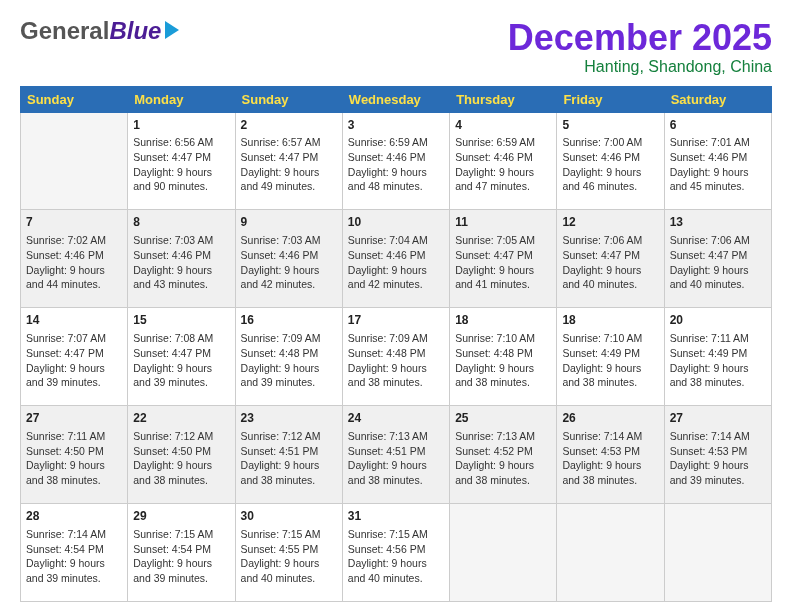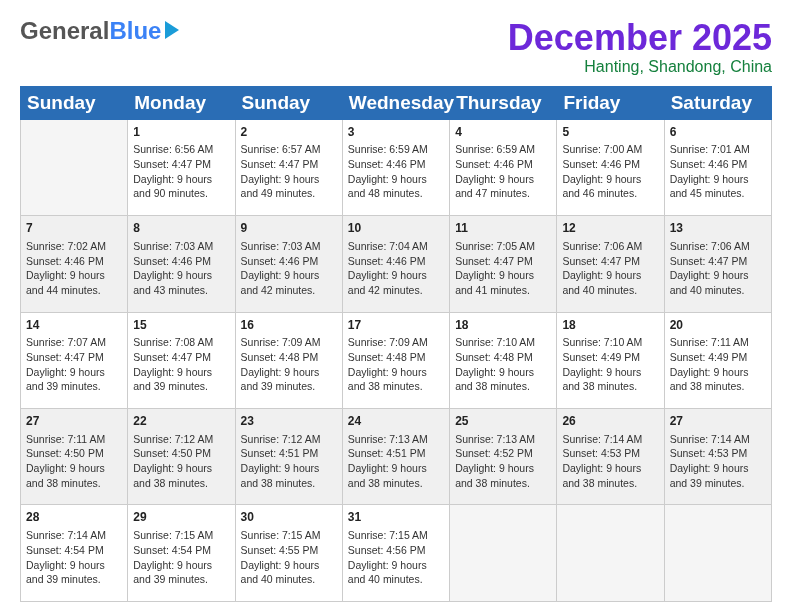--- a/index.html
+++ b/index.html
@@ -43,24 +43,24 @@
     }
     .calendar {
       flex: 1;
       border: 1px solid #ccc;
       border-collapse: collapse;
       width: 100%;
       table-layout: fixed;
     }
     .calendar th {
       background: #2a6db5;
-      color: #ffffff;
+      color: #fde047;
       text-align: left;
       padding: 5px 6px;
-      font-size: 19px;
+      font-size: 13px;
       border: 1px solid #2a6db5;
     }
     .calendar td {
       border: 1px solid #ccc;
       vertical-align: top;
       padding: 4px 5px;
       font-size: 10.5px;
       color: #333;
       line-height: 1.4;
       background: #fff;
@@ -80,21 +80,21 @@
     }
   </style>
 </head>
 <body>
 
 <div class="page">
   <div class="header">
     <div class="logo">
       <div style="display:flex; align-items:center;">
         <span style="font-size:24px; font-weight:bold; color:#555; font-family:Arial,sans-serif; line-height:1.1;">
-          General<span style="color:#3b82f6;">Blue</span>
+          General<span style="color:#4c1d95;font-style:italic;">Blue</span>
         </span>
         <span style="display:inline-block; width:0; height:0; border-top:9px solid transparent; border-bottom:9px solid transparent; border-left:14px solid #1a9cd8; margin-left:4px; margin-bottom:2px;"></span>
       </div>
     </div>
     <div class="title-block">
       <div class="month-title">December 2025</div>
       <div class="location-title">Hanting, Shandong, China</div>
     </div>
   </div>
 

